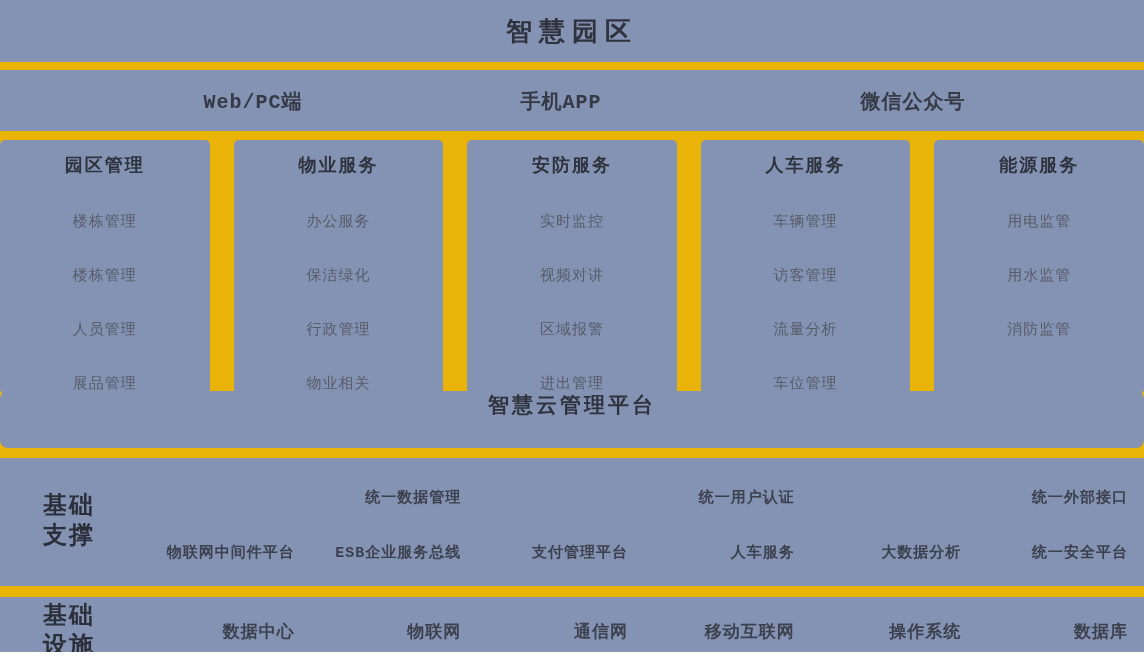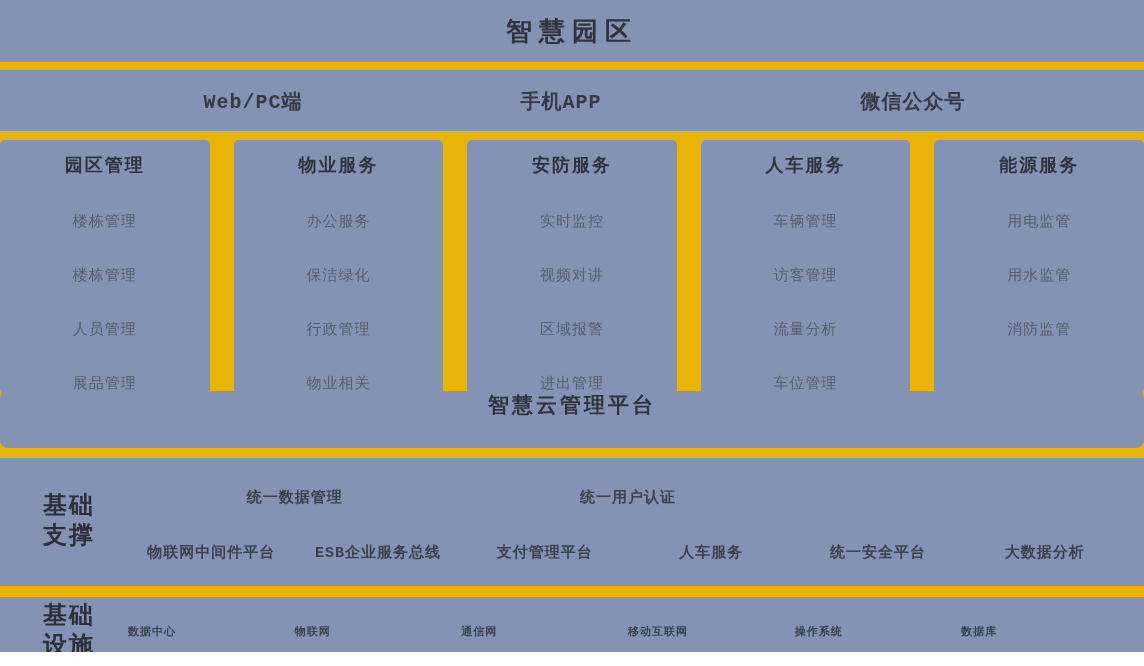--- a/index.html
+++ b/index.html
@@ -71,32 +71,32 @@
     color:#2B2F39;
     margin-left:13px;
   }
   .support{height:128px;margin-bottom:11px;}
   .support-grid{
     position:absolute;left:128px;right:16px;top:6px;
     display:grid;grid-template-columns:repeat(6,1fr);
     grid-template-rows:66px 44px;align-items:center;
   }
   .support-item{
-    text-align:center;font-size:15px;font-weight:bold;letter-spacing:1px;
+    text-align:right;font-size:15px;font-weight:bold;letter-spacing:1px;
     color:var(--support-item);white-space:nowrap;
   }
   .support-item.r1{grid-row:1;grid-column:span 2;}
   .support-item.r2{grid-row:2;}
   .infra{height:69px;}
   .infra-grid{
     position:absolute;left:128px;right:16px;top:0;bottom:0;
     display:grid;grid-template-columns:repeat(6,1fr);align-items:center;
   }
   .infra-item{
-    text-align:left;font-size:11px;font-weight:bold;letter-spacing:1px;
+    text-align:right;font-size:17px;font-weight:bold;letter-spacing:1px;
     color:var(--support-item);white-space:nowrap;
   }
 </style>
 </head>
 <body>
 
 <div class="page">
 
   <div class="block banner-top">
     <span class="title">智慧园区</span>
@@ -153,26 +153,27 @@
 
   <div class="block banner-platform">
     <span class="title">智慧云管理平台</span>
   </div>
 
   <div class="block section support">
     <div class="section-label">基础支撑</div>
     <div class="support-grid">
       <span class="support-item r1">统一数据管理</span>
       <span class="support-item r1">统一用户认证</span>
+      <span class="support-item r1">统一外部接口</span>
       <span class="support-item r2">物联网中间件平台</span>
       <span class="support-item r2">ESB企业服务总线</span>
       <span class="support-item r2">支付管理平台</span>
       <span class="support-item r2">人车服务</span>
+      <span class="support-item r2">大数据分析</span>
       <span class="support-item r2">统一安全平台</span>
-      <span class="support-item r2">大数据分析</span>
     </div>
   </div>
 
   <div class="block section infra">
     <div class="section-label">基础设施</div>
     <div class="infra-grid">
       <span class="infra-item">数据中心</span>
       <span class="infra-item">物联网</span>
       <span class="infra-item">通信网</span>
       <span class="infra-item">移动互联网</span>

